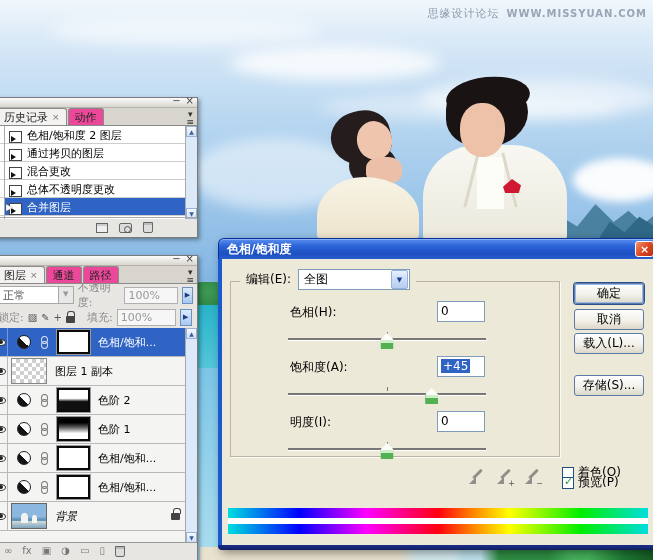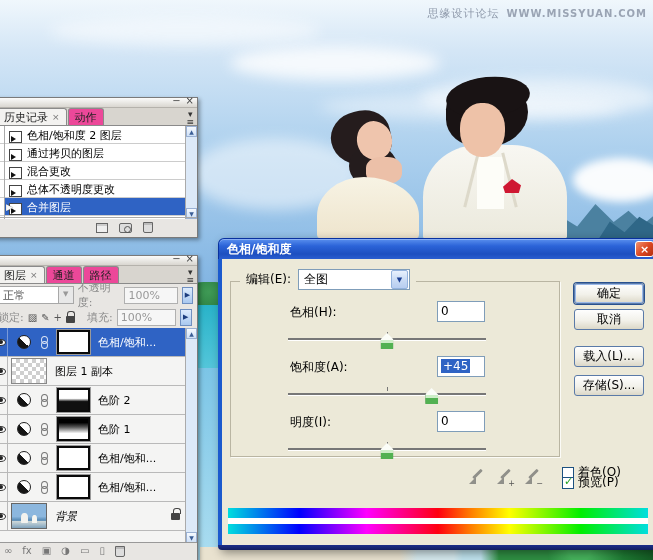--- a/index.html
+++ b/index.html
@@ -401,21 +401,21 @@
 
     <span class="slabel" style="left:68px;top:155px">明度(I):</span>
     <div class="sinput" style="left:215px;top:152px"><span>0</span></div>
     <div class="track" style="top:189px">
       <span class="tick"></span>
       <span class="thumb" style="left:50%"></span>
     </div>
 
     <div class="dbtn default" style="top:24px">确定</div>
     <div class="dbtn" style="top:50px">取消</div>
-    <div class="dbtn" style="top:87px">载入(L)...</div>
+    <div class="dbtn" style="top:74px">载入(L)...</div>
     <div class="dbtn" style="top:116px">存储(S)...</div>
 
     <div class="droppers">
       <div class="dropper">
           <span class="stem"></span>
           <span class="tip"></span>
         </div>
       <div class="dropper">
           <span class="stem"></span>
           <span class="tip"></span>

